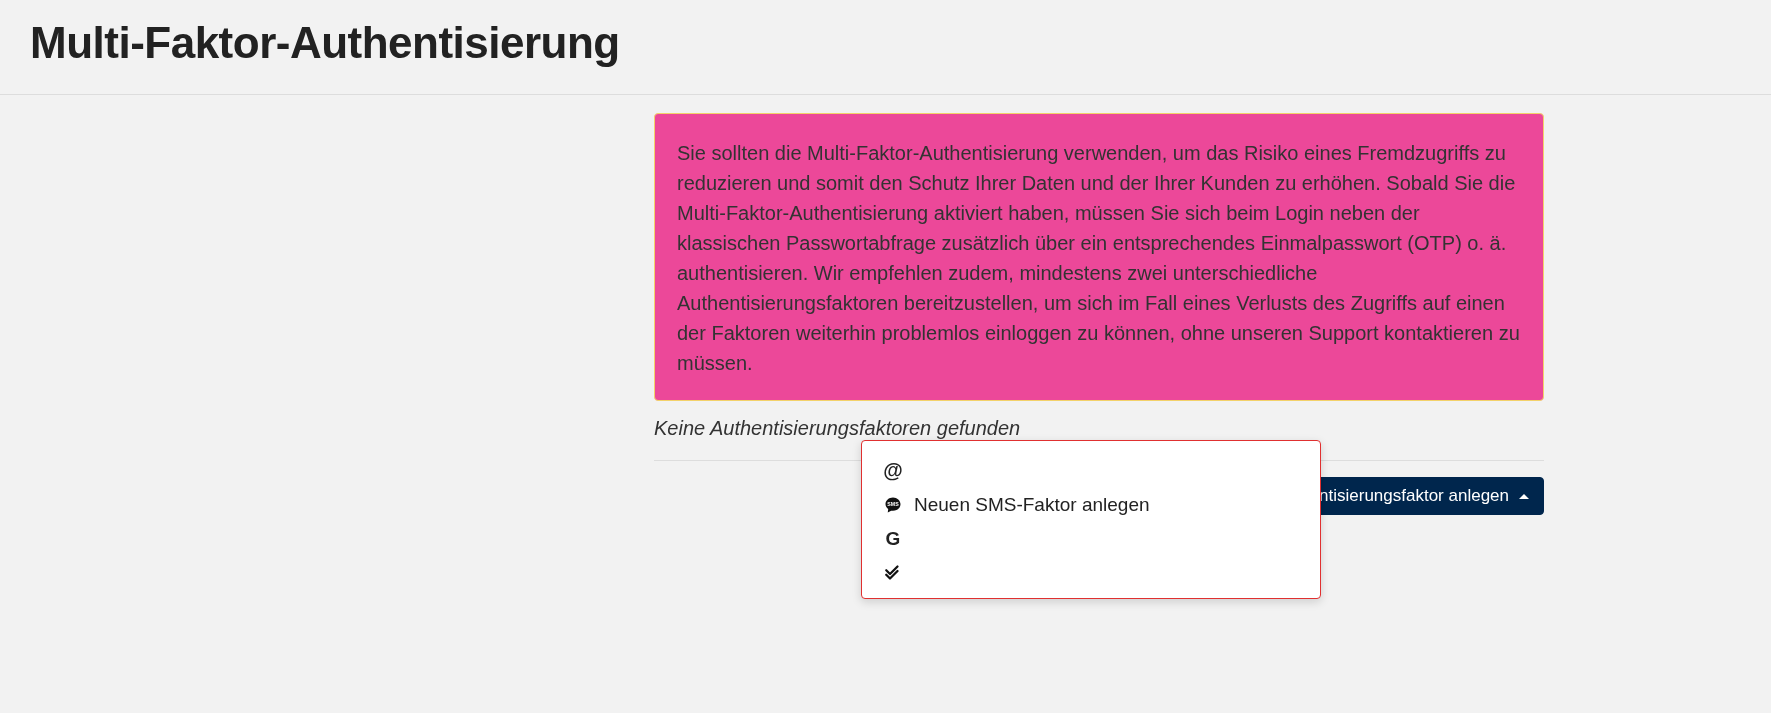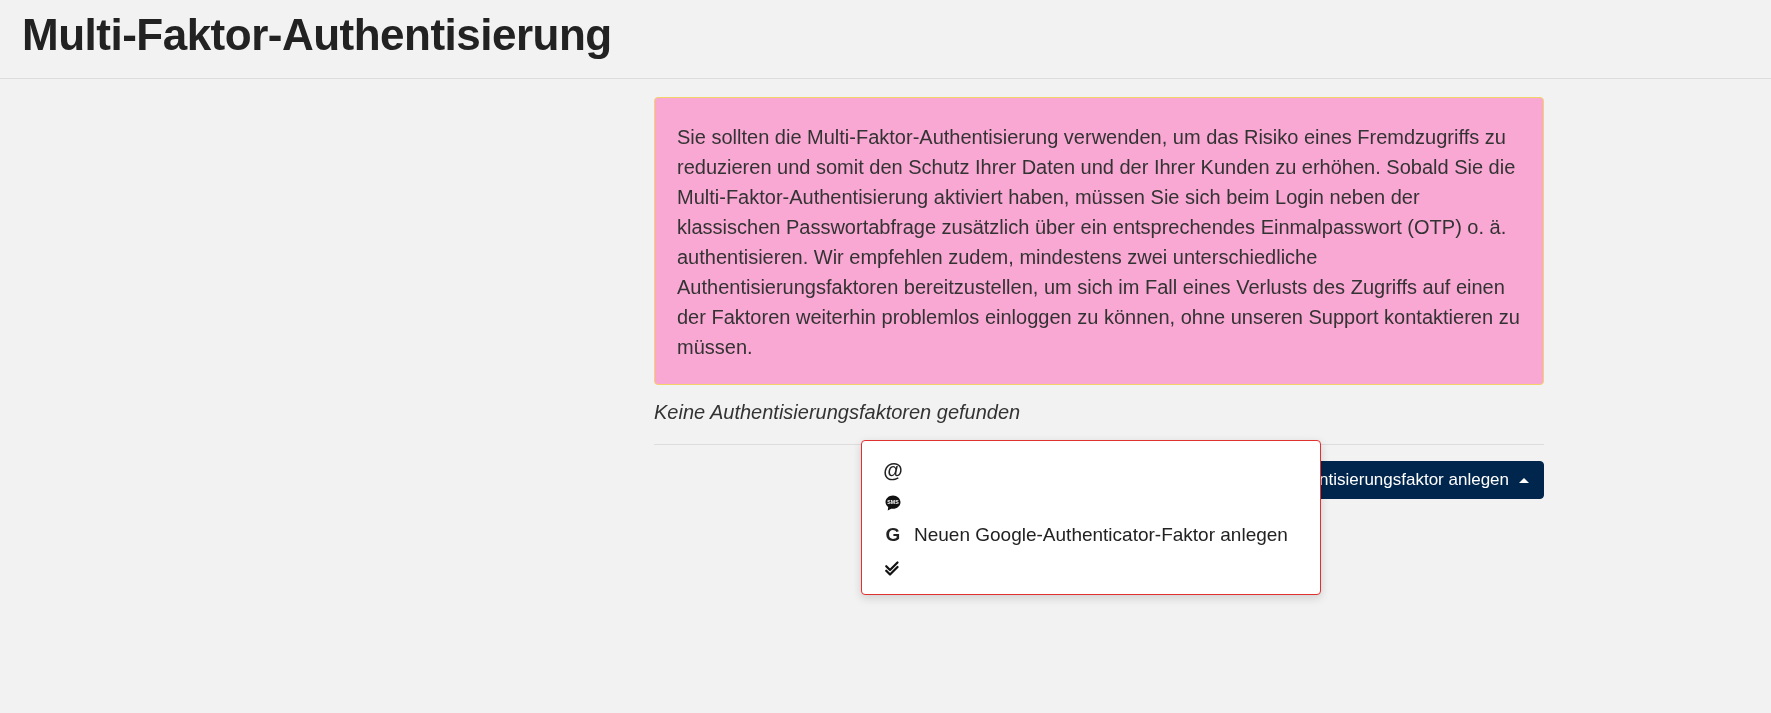--- a/index.html
+++ b/index.html
@@ -8,21 +8,21 @@
     width: 1771px;
     height: 713px;
     font-family: "Segoe UI", "Helvetica Neue", Arial, sans-serif;
     background: #f2f2f2;
     color: #212529;
     box-sizing: border-box;
   }
   *, *::before, *::after { box-sizing: inherit; }
 
   h1.page-title {
-    margin: 8px;
+    margin: 16px;
     padding: 2px 0 10px 14px;
     font-size: 44px;
     font-weight: 600;
     letter-spacing: -0.5px;
     color: #222;
   }
   .title-rule {
     border: 0;
     border-top: 1px solid #ddd;
     margin: 0;
@@ -31,21 +31,21 @@
   .layout {
     display: flex;
     width: 100%;
   }
   .left-spacer { flex: 0 0 654px; }
   .content-col { flex: 0 0 890px; }
   .right-spacer { flex: 1 1 auto; position: relative; }
 
   .alert-box {
     margin-top: 18px;
-    background: #f9a8d4;
+    background: #ec4899;
     border: 1px solid #f3d26a;
     border-radius: 4px;
     padding: 24px 22px 22px 22px;
     font-size: 20px;
     line-height: 1.5;
     color: #333;
   }
 
   .empty-msg {
     margin-top: 16px;
@@ -162,25 +162,25 @@
       <span class="drop-icon icon-at">@</span>
     </div>
 
     <div class="drop-item">
       <span class="drop-icon">
         <svg class="drop-svg" viewBox="0 0 24 24" aria-hidden="true">
           <path fill="#111" d="M12 2C6.5 2 2 5.9 2 10.7c0 2.6 1.4 5 3.6 6.6L5 22l4.6-2.5c.8.1 1.6.2 2.4.2 5.5 0 10-3.9 10-8.7S17.5 2 12 2z"></path>
           <text x="12" y="13" text-anchor="middle" font-size="7" font-weight="700" fill="#fff">SMS</text>
         </svg>
       </span>
+      <span>Neuen SMS-Faktor anlegen</span>
     </div>
 
     <div class="drop-item">
       <span class="drop-icon" style="font-family:Arial,Helvetica,sans-serif;font-weight:700;font-size:19px;">G</span>
-      <span>Neuen Google-Authenticator-Faktor anlegen</span>
     </div>
 
     <div class="drop-item">
       <span class="drop-icon">
         <svg class="drop-svg" viewBox="0 0 24 24" aria-hidden="true">
           <path fill="none" stroke="#111" stroke-width="3" stroke-linecap="round" stroke-linejoin="round" d="M3 11 L8 16 L18 6"></path>
           <path fill="none" stroke="#111" stroke-width="3" stroke-linecap="round" stroke-linejoin="round" d="M3 17 L8 22 L18 12"></path>
         </svg>
       </span>
     </div>

